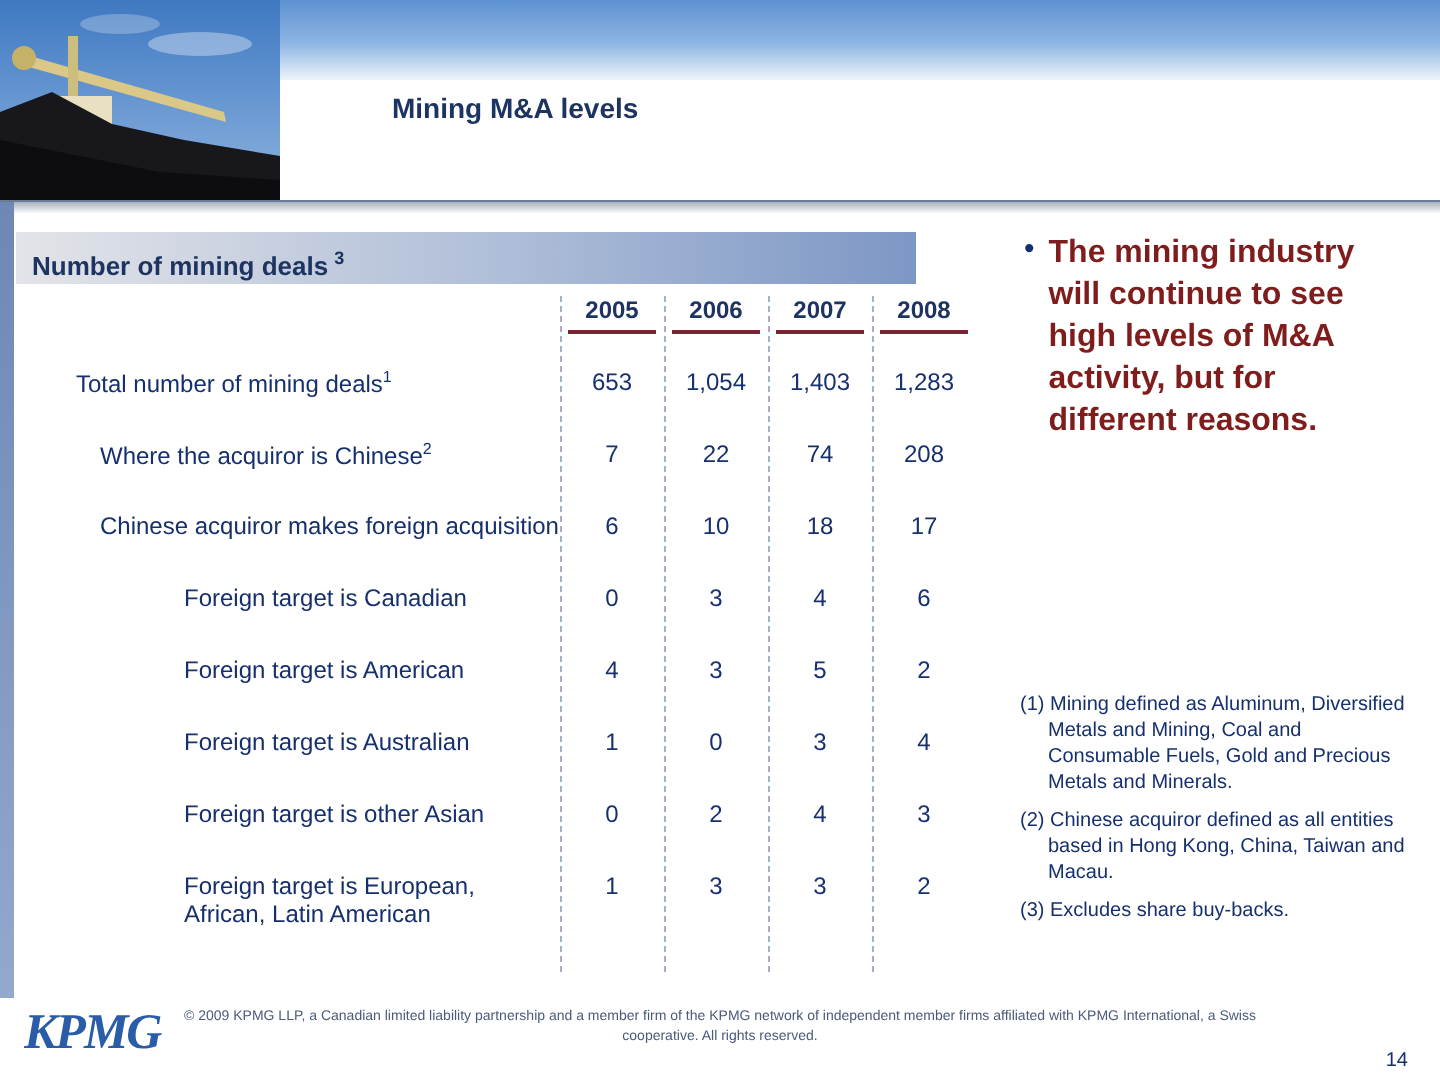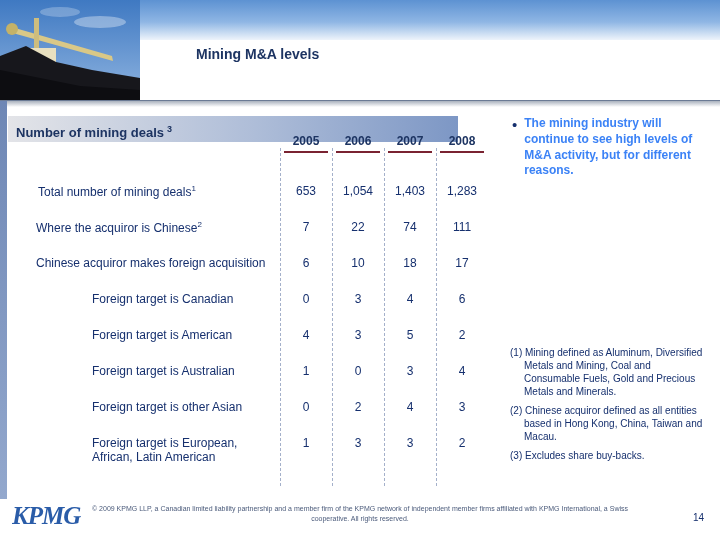--- a/index.html
+++ b/index.html
@@ -20,50 +20,50 @@
   .left-strip{position:absolute;left:0;top:101px;width:7px;height:398px;
     background:linear-gradient(180deg,#6e87b5,#93a8cd);}
 
   
   .table-bar{position:absolute;left:8px;top:116px;width:450px;height:26px;
     background:linear-gradient(90deg,#e3e4e8 0%,#aebdd8 55%,#7d97c5 100%);
     color:#1d3462;font-size:13px;font-weight:bold;line-height:26px;padding-left:8px;
     box-sizing:border-box;}
   .table-bar sup{font-size:9px;margin-left:3px;}
 
-  .years{position:absolute;left:8px;top:134px;width:480px;display:flex;}
+  .years{position:absolute;left:8px;top:148px;width:480px;display:flex;}
   .years .spacer{width:272px;}
   .ycell{width:52px;text-align:center;}
   .ytext{font-size:12px;font-weight:bold;color:#1d3462;}
   .yline{width:44px;height:2px;background:#7a2331;margin:3px auto 0;}
 
   .rows{position:absolute;left:8px;top:184px;width:480px;}
   .trow{display:flex;min-height:36px;align-items:flex-start;}
   .rlabel{width:272px;box-sizing:border-box;font-size:12px;color:#16306e;line-height:1.2;}
   .rlabel sup{font-size:8px;}
   .ind-0{padding-left:30px;}
-  .ind-1{padding-left:28px;}
+  .ind-1{padding-left:42px;}
   .ind-2{padding-left:84px;}
   .val{font-size:12px;color:#16306e;}
 
   .vdash{position:absolute;top:148px;height:338px;width:0;border-left:1px dashed #a4b0ca;}
 
   
   .bullet{position:absolute;left:512px;top:116px;width:192px;display:flex;gap:7px;}
   .bullet .dot{color:#16306e;font-size:15px;line-height:1.25;}
-  .bullet .btxt{font-size:12px;font-weight:bold;color:#3b82f6;line-height:1.32;}
+  .bullet .btxt{font-size:16px;font-weight:bold;color:#7f1d1d;line-height:1.32;}
 
   .notes{position:absolute;left:510px;top:346px;width:198px;}
   .note{font-size:10px;color:#16306e;line-height:1.3;margin-bottom:6px;
     padding-left:14px;text-indent:-14px;}
 
   
   .footer{position:absolute;left:90px;top:504px;width:540px;text-align:center;
     font-size:7px;color:#4a5a7a;line-height:1.4;}
-  .page-num{position:absolute;right:16px;top:512px;font-size:10px;color:#16306e;}
+  .page-num{position:absolute;right:16px;top:525px;font-size:10px;color:#16306e;}
   .logo{position:absolute;left:12px;top:500px;}
 </style>
 </head>
 <body>
 
 <div class="slide">
 
   <div class="sky-band"></div>
 
   <div class="photo-block">
@@ -128,21 +128,21 @@
         <div class="ycell val">653</div>
         <div class="ycell val">1,054</div>
         <div class="ycell val">1,403</div>
         <div class="ycell val">1,283</div>
       </div>
       <div class="trow">
         <div class="rlabel ind-1">Where the acquiror is Chinese<sup>2</sup></div>
         <div class="ycell val">7</div>
         <div class="ycell val">22</div>
         <div class="ycell val">74</div>
-        <div class="ycell val">111</div>
+        <div class="ycell val">208</div>
       </div>
       <div class="trow">
         <div class="rlabel ind-1">Chinese acquiror makes foreign acquisition</div>
         <div class="ycell val">6</div>
         <div class="ycell val">10</div>
         <div class="ycell val">18</div>
         <div class="ycell val">17</div>
       </div>
       <div class="trow">
         <div class="rlabel ind-2">Foreign target is Canadian</div>

